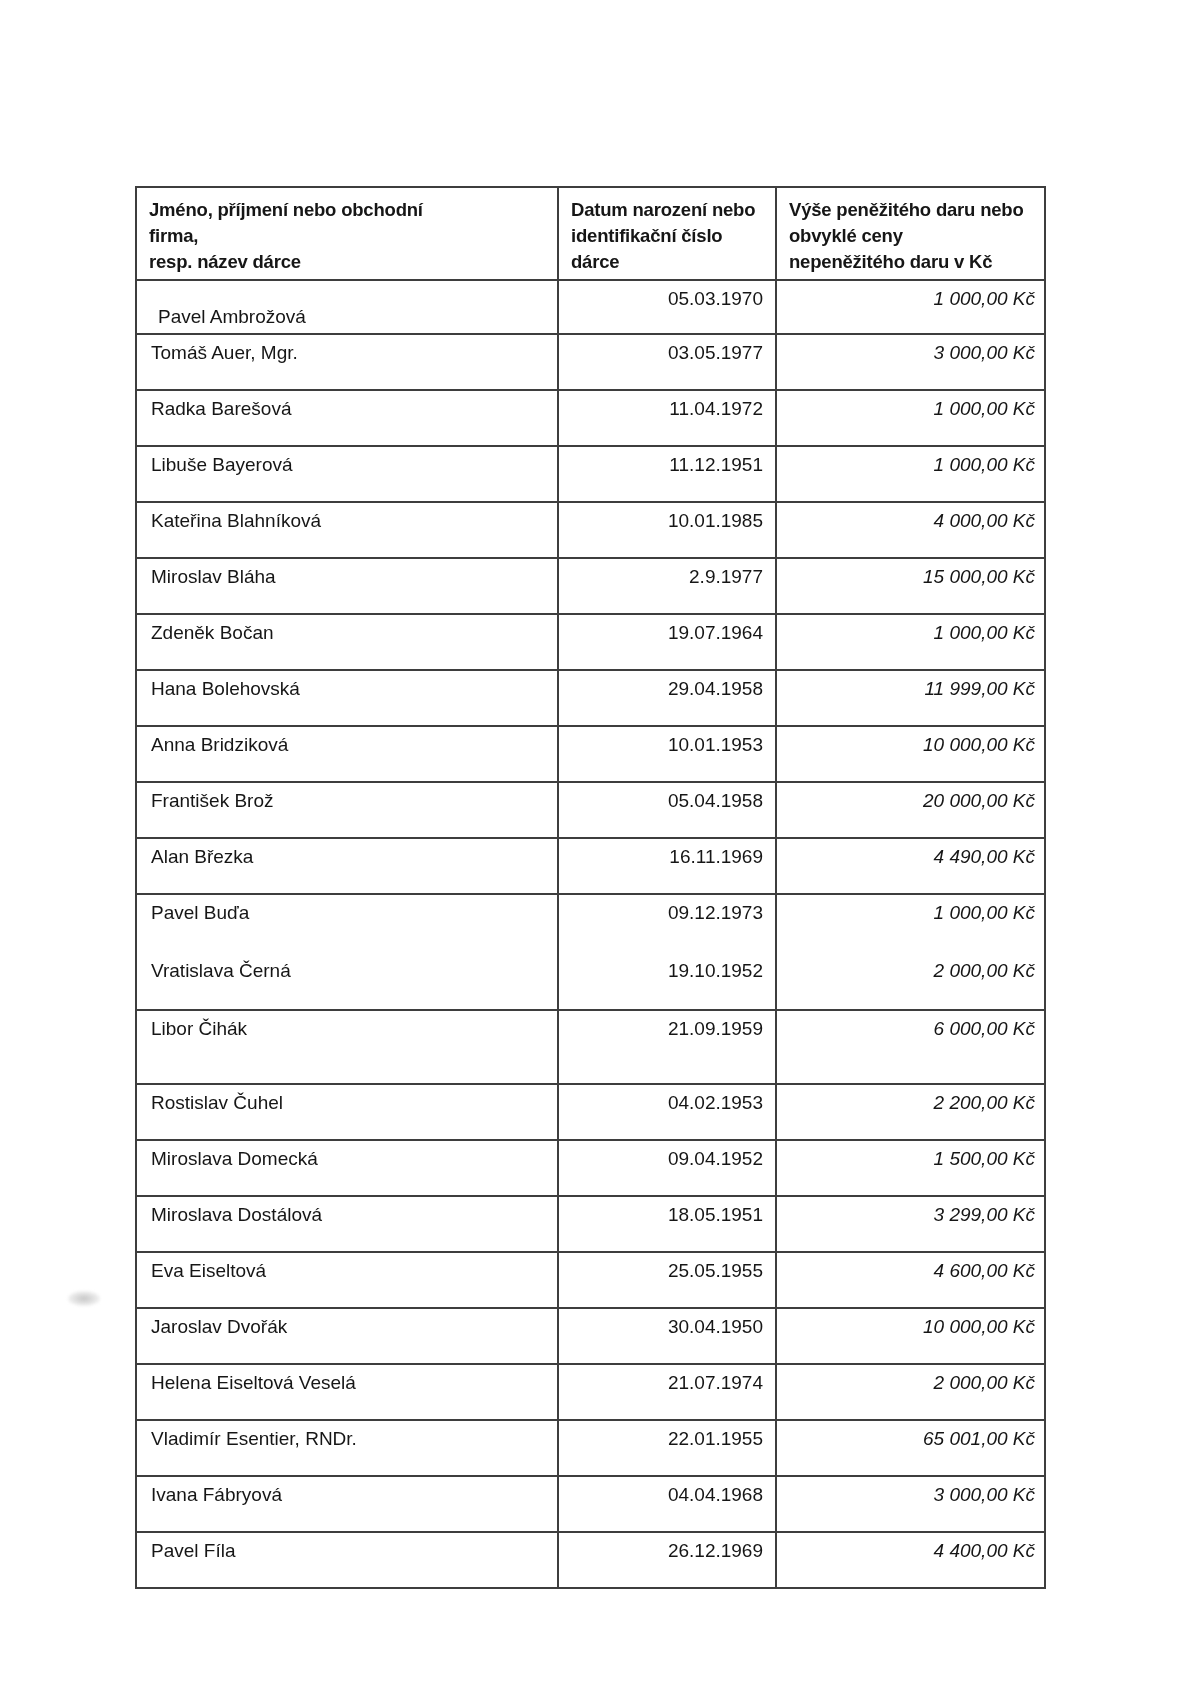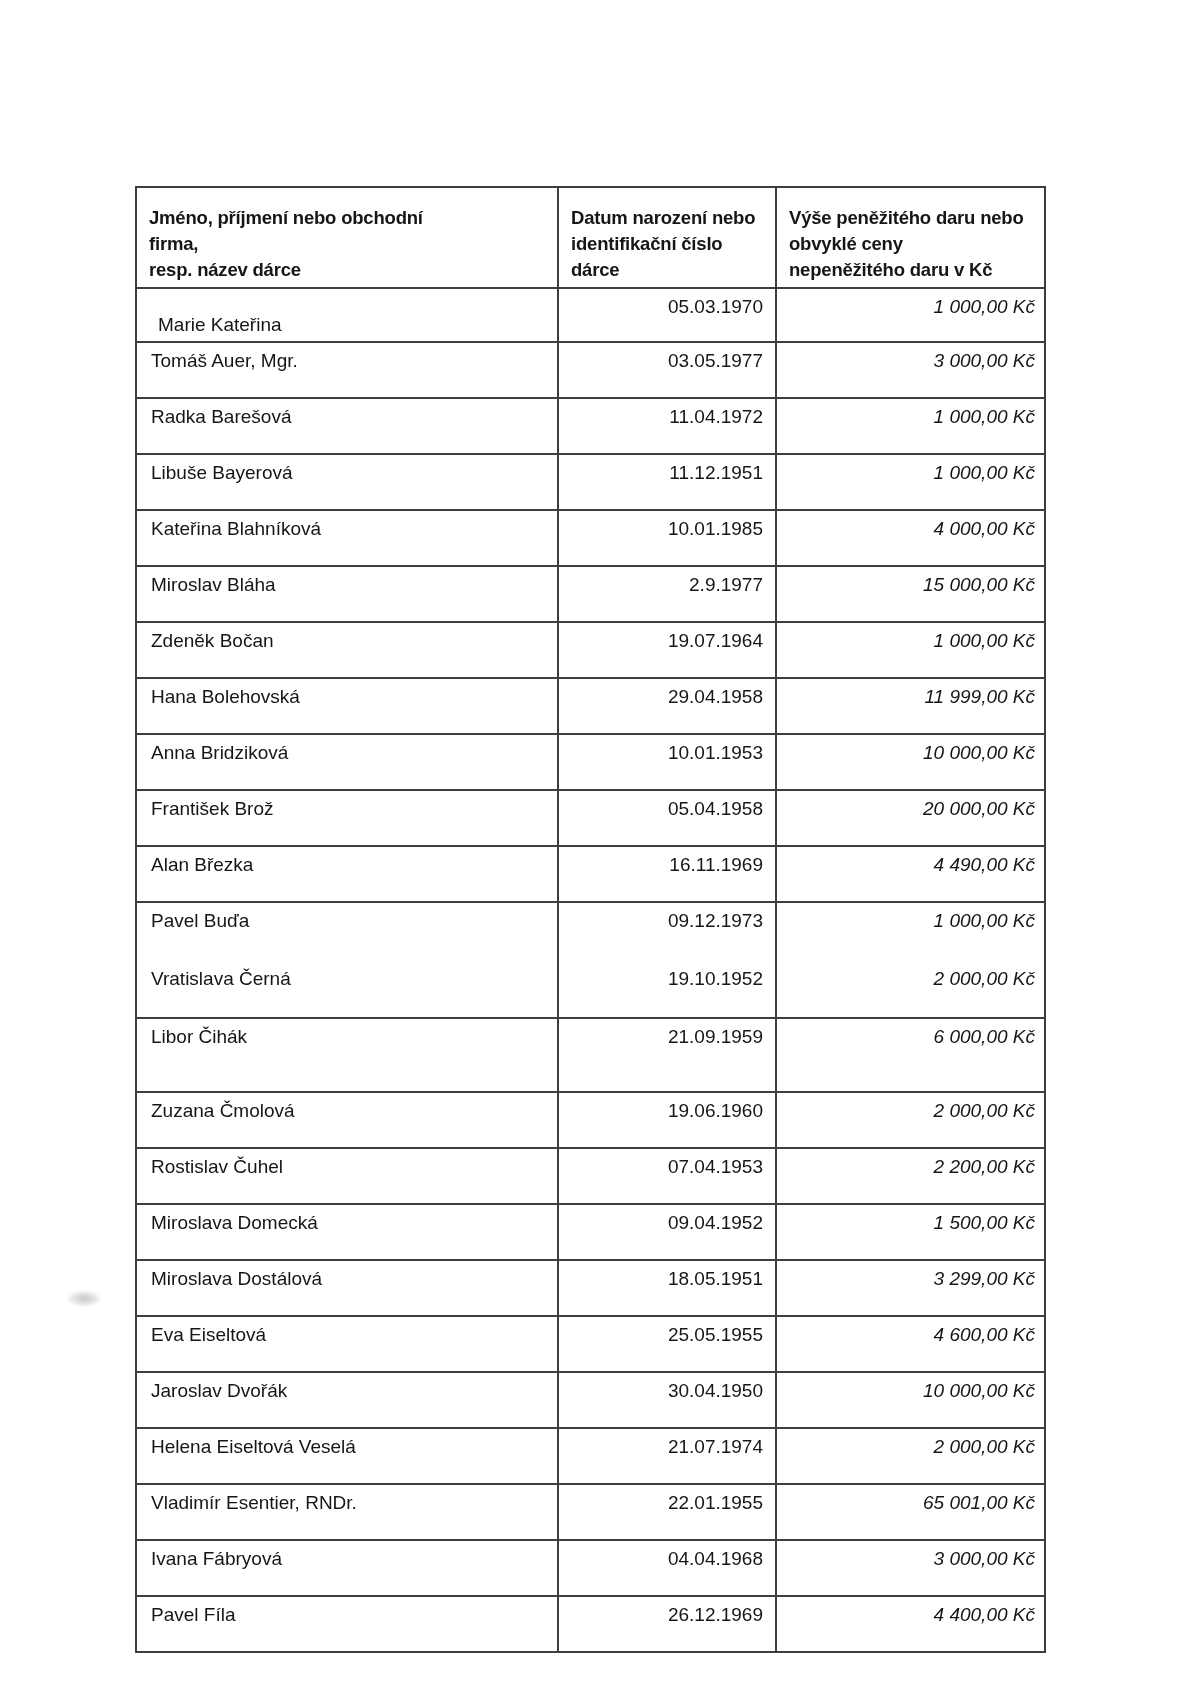--- a/index.html
+++ b/index.html
@@ -35,21 +35,21 @@
     padding:0;
     overflow:visible;
   }
   th{
     height:82px;
     text-align:left;
     font-weight:bold;
     font-size:18.5px;
     line-height:26px;
     letter-spacing:-0.2px;
-    padding:17px 2px 0 12px;
+    padding:9px 2px 0 12px;
   }
   th .hline{display:block;white-space:nowrap;}
   td{height:48px;}
   td.c-name{padding:6px 17px 0 14px;white-space:nowrap;}
   td.c-date{text-align:right;padding:6px 12px 0 8px;white-space:nowrap;}
   td.c-amount{text-align:right;padding:6px 9px 0 2px;white-space:nowrap;font-style:italic;}
   
   tr.split td{height:46px;}
   tr.split td.c-name{vertical-align:bottom;padding:0 4px 4px 21px;}
   
@@ -95,21 +95,21 @@
         </th>
         <th>
           <span class="hline">Výše peněžitého daru nebo</span>
           <span class="hline">obvyklé ceny</span>
           <span class="hline">nepeněžitého daru v Kč</span>
         </th>
       </tr>
     </thead>
     <tbody id="rows">
         <tr class="split">
-    <td class="c-name"><span>Marie Kateřina</span></td>
+    <td class="c-name"><span>Pavel Ambrožová</span></td>
     <td class="c-date"><span>05.03.1970</span></td>
     <td class="c-amount"><span>1 000,00 Kč</span></td>
   </tr>
         <tr>
     <td class="c-name"><span>Tomáš Auer, Mgr.</span></td>
     <td class="c-date"><span>03.05.1977</span></td>
     <td class="c-amount"><span>3 000,00 Kč</span></td>
   </tr>
         <tr>
     <td class="c-name"><span>Radka Barešová</span></td>
@@ -165,27 +165,22 @@
     <td class="c-name"><span>Vratislava Černá</span></td>
     <td class="c-date"><span>19.10.1952</span></td>
     <td class="c-amount"><span>2 000,00 Kč</span></td>
   </tr>
         <tr class="tall">
     <td class="c-name"><span>Libor Čihák</span></td>
     <td class="c-date"><span>21.09.1959</span></td>
     <td class="c-amount"><span>6 000,00 Kč</span></td>
   </tr>
         <tr>
-    <td class="c-name"><span>Zuzana Čmolová</span></td>
-    <td class="c-date"><span>19.06.1960</span></td>
-    <td class="c-amount"><span>2 000,00 Kč</span></td>
-  </tr>
-        <tr>
     <td class="c-name"><span>Rostislav Čuhel</span></td>
-    <td class="c-date"><span>07.04.1953</span></td>
+    <td class="c-date"><span>04.02.1953</span></td>
     <td class="c-amount"><span>2 200,00 Kč</span></td>
   </tr>
         <tr>
     <td class="c-name"><span>Miroslava Domecká</span></td>
     <td class="c-date"><span>09.04.1952</span></td>
     <td class="c-amount"><span>1 500,00 Kč</span></td>
   </tr>
         <tr>
     <td class="c-name"><span>Miroslava Dostálová</span></td>
     <td class="c-date"><span>18.05.1951</span></td>

